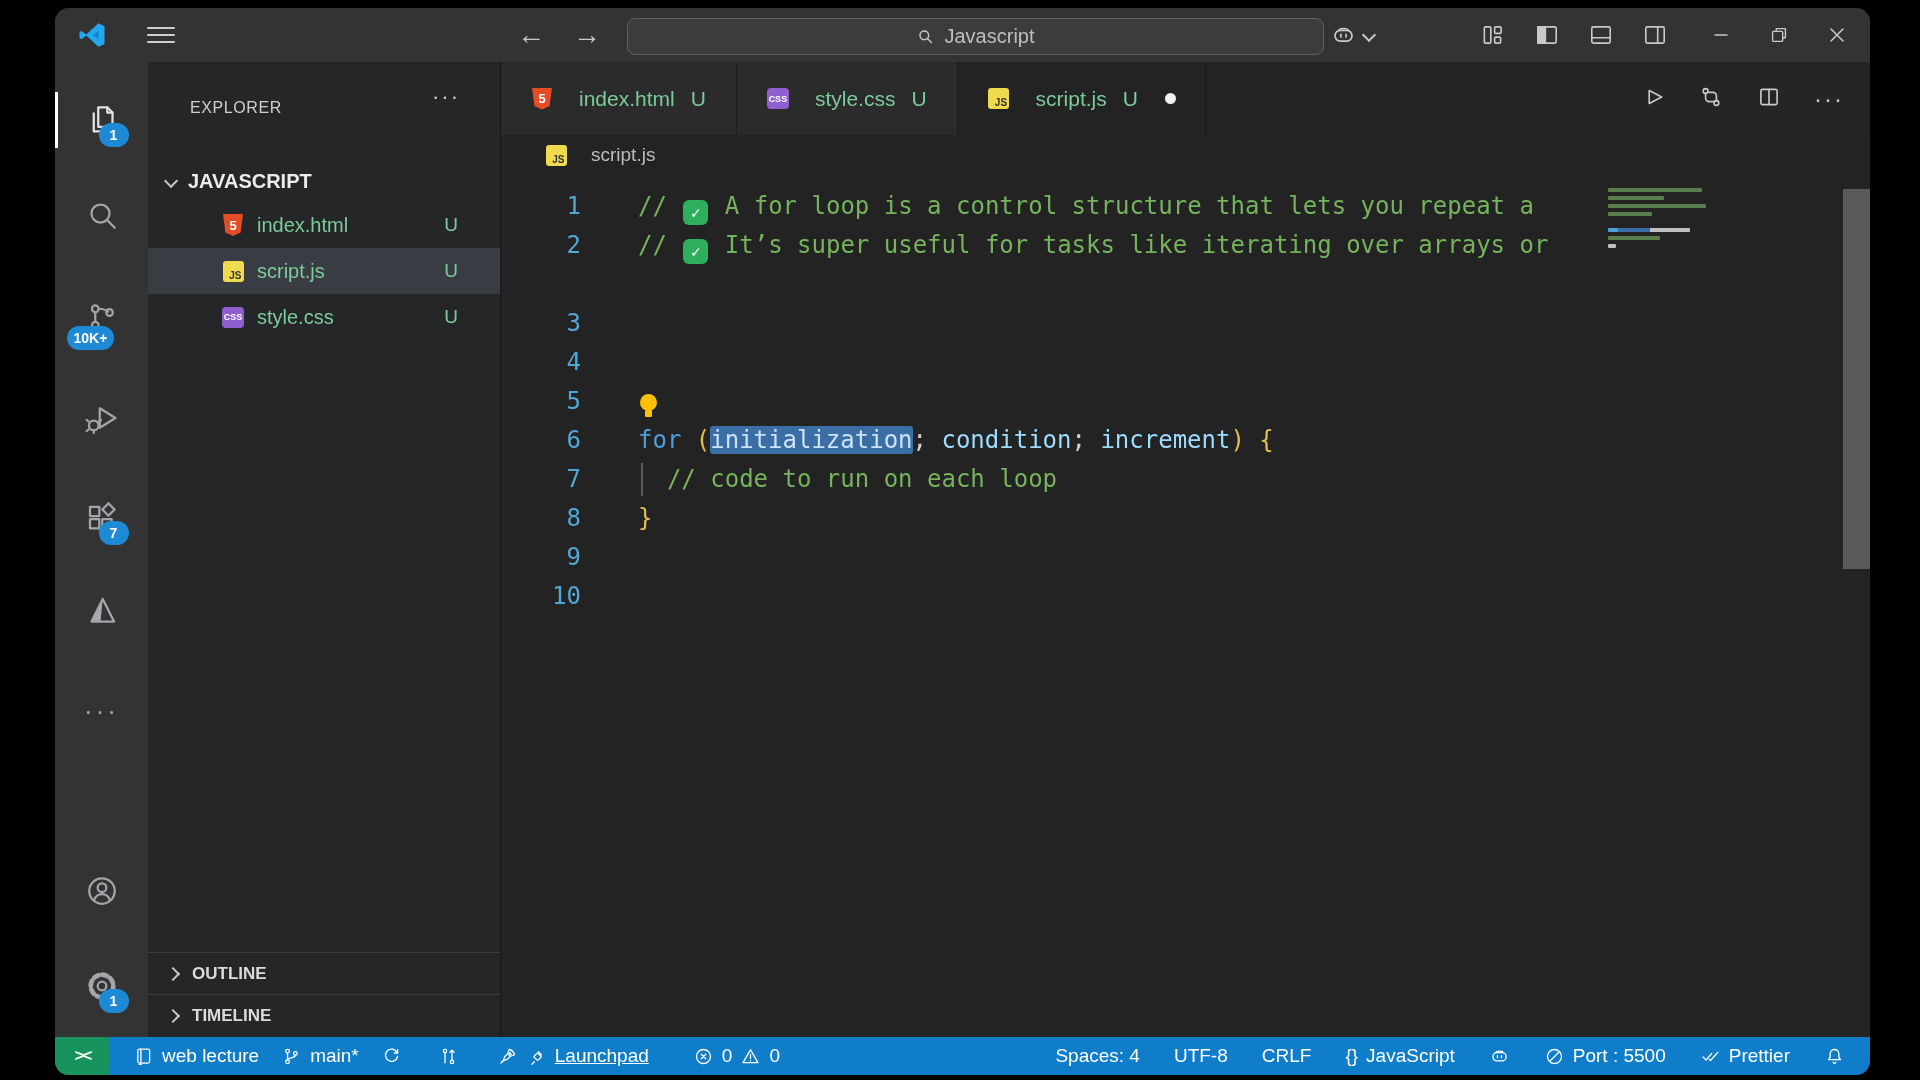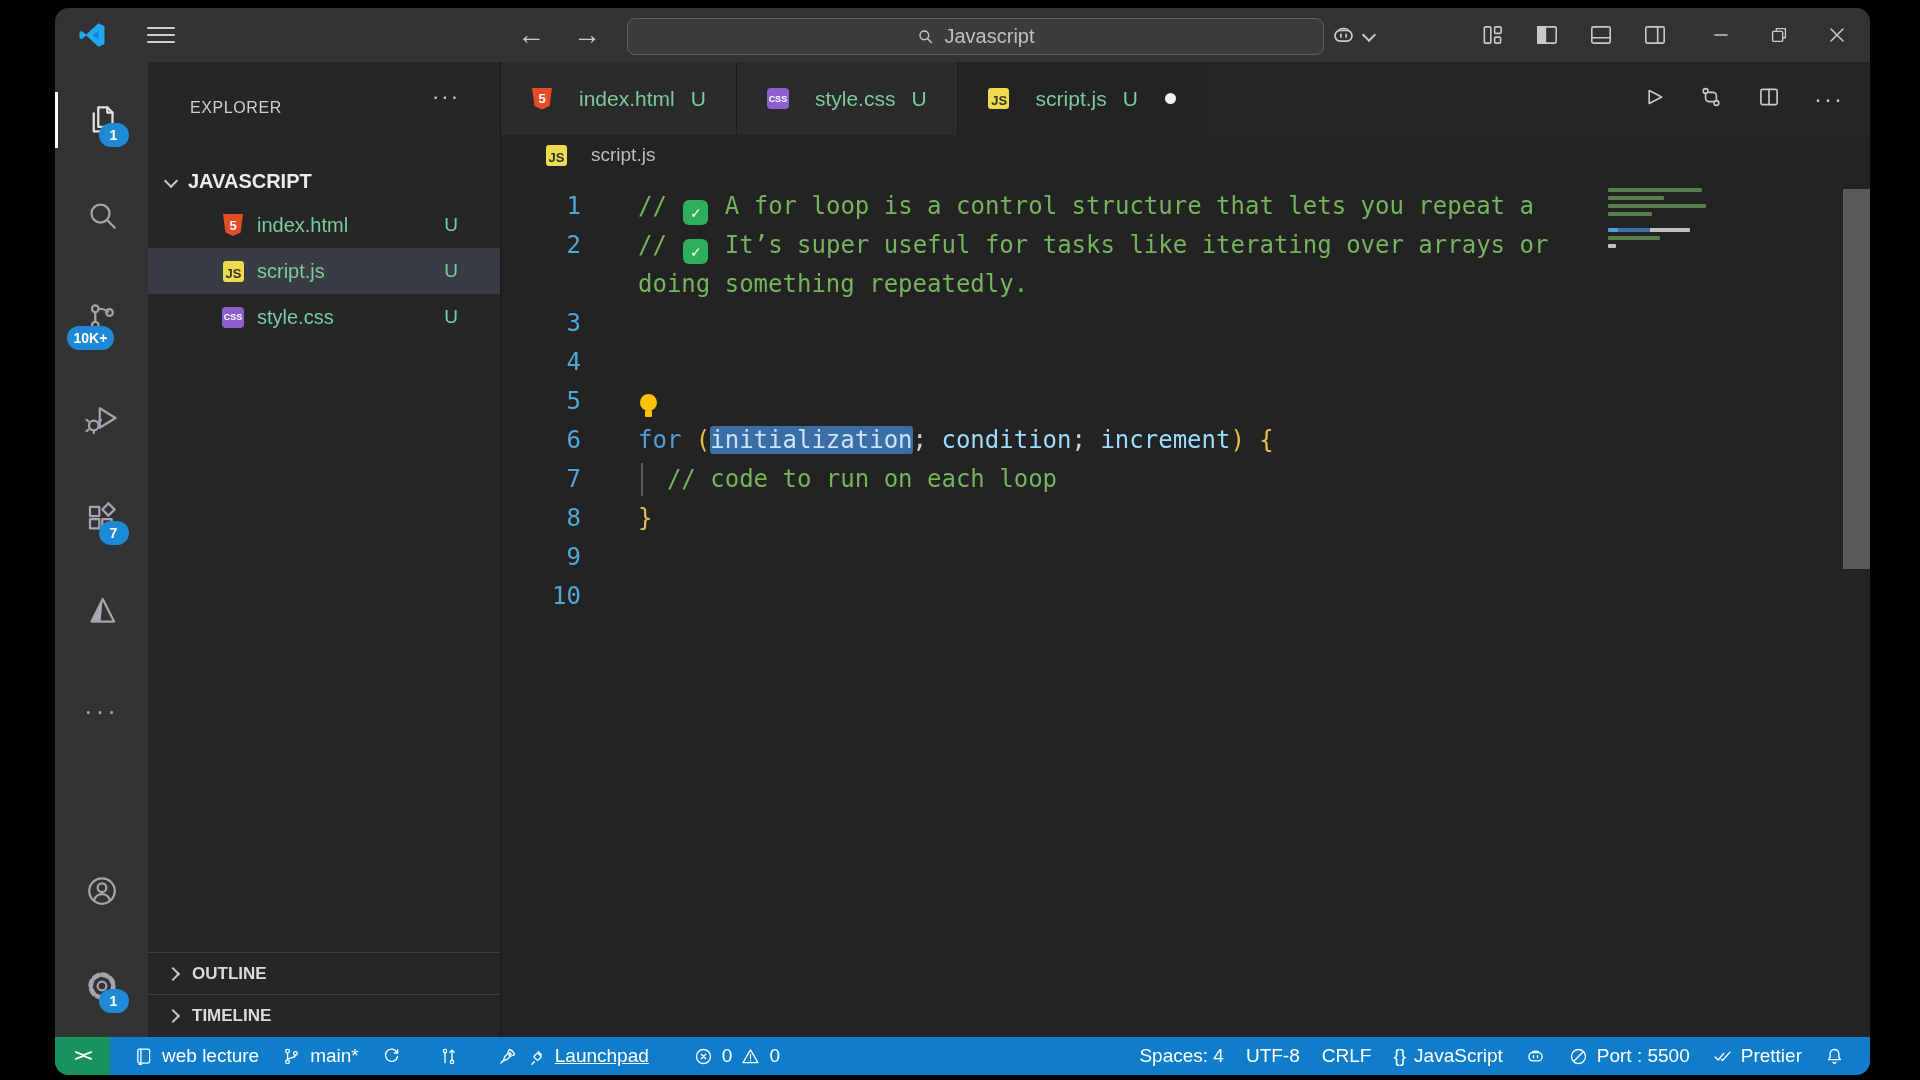--- a/index.html
+++ b/index.html
@@ -42,21 +42,21 @@
   .sb-title{font-size:16px;letter-spacing:.6px;color:#CFCFCF;}
   .sb-more{position:absolute;right:40px;top:22px;color:#CFCFCF;font-size:22px;letter-spacing:2px;}
   .row-folder{height:42px;margin-top:20px;display:flex;align-items:center;padding-left:18px;gap:12px;
               color:#ECECEC;font-weight:bold;font-size:20px;}
   .row-file{height:46px;display:flex;align-items:center;padding-left:74px;font-size:20px;color:#7CCB9B;position:relative;}
   .row-file.selected{background:#393C42;}
   .fic{width:22px;height:22px;margin-right:13px;display:flex;align-items:center;justify-content:center;flex:0 0 auto;}
   .git-u{position:absolute;right:42px;color:#7CCB9B;font-size:19px;}
   .ic-html{width:20px;height:22px;background:#E44D26;clip-path:polygon(0 0,100% 0,88% 84%,50% 100%,12% 84%);
            color:#fff;font-size:13px;font-weight:bold;display:flex;align-items:center;justify-content:center;}
-  .ic-js{width:21px;height:21px;background:#F0DB4F;border-radius:3px;color:#323330;font-size:13px;font-weight:bold;
+  .ic-js{width:21px;height:21px;background:#F0DB4F;border-radius:3px;color:#323330;font-size:10px;font-weight:bold;
          display:flex;align-items:flex-end;justify-content:flex-end;padding:0 2px 1px 0;box-sizing:border-box;}
   .ic-css{width:39px;height:21px;background:#8F5FD0;border-radius:4px;color:#fff;font-size:9px;font-weight:bold;
           display:flex;align-items:center;justify-content:center;}
   .sb-section{position:absolute;left:0;right:0;height:42px;border-top:1px solid #3C3C3C;display:flex;align-items:center;
               padding-left:20px;gap:14px;font-weight:bold;font-size:17px;color:#DBDBDB;}
   .sb-outline{bottom:42px;}
   .sb-timeline{bottom:0;}
   
   .editor{flex:1 1 auto;display:flex;flex-direction:column;background:#232323;position:relative;min-width:0;}
   .tabstrip{height:73px;background:#252526;display:flex;flex:0 0 auto;position:relative;}
@@ -89,21 +89,21 @@
   .minimap{position:absolute;top:126px;right:150px;width:112px;display:flex;flex-direction:column;gap:4px;}
   .mm{height:4px;border-radius:1px;}
   .scrollbar{position:absolute;top:113px;right:0;bottom:0;width:27px;}
   .sb-thumb{position:absolute;top:14px;right:0;width:27px;height:380px;background:#5A5A5A;}
   
   .statusbar{height:38px;background:#0F7DC9;flex:0 0 auto;display:flex;align-items:center;color:#fff;font-size:19px;}
   .sb-remote{width:55px;height:100%;background:#18935D;display:flex;align-items:center;justify-content:center;
              font-weight:bold;font-size:17px;letter-spacing:-2px;color:#fff;}
   .sbi{display:flex;align-items:center;gap:8px;padding:0 11px;height:100%;cursor:pointer;}
   .sbi svg{stroke:#fff;fill:none;stroke-width:1.5;stroke-linecap:round;stroke-linejoin:round;width:21px;height:21px;flex:0 0 auto;}
-  .sb-rightgroup{margin-left:auto;display:flex;align-items:center;height:100%;padding-right:14px;gap:0;}
+  .sb-rightgroup{margin-left:auto;display:flex;align-items:center;height:100%;padding-right:14px;gap:12px;}
 </style>
 </head>
 <body>
 
 <div class="window">
 
   <div class="titlebar">
     <svg class="vslogo" viewBox="0 0 24 24">
       <path fill="#22A7F2" d="M17.2 2.6L7.4 11.6 3.6 8.7 2 9.5v5l1.6.8 3.8-2.9 9.8 9 4.8-2.3V4.9z"></path>
       <path fill="#0F6CB6" opacity=".6" d="M17.2 8.5v7L12.7 12z"></path>
@@ -339,21 +339,20 @@
         <div class="crow">
           <span class="ln">1</span>
           <span class="ct"><span class="tok-comment">// </span><span class="check-box"><span>✓</span></span><span class="tok-comment"> A for loop is a control structure that lets you repeat a</span></span>
         </div>
         <div class="crow">
           <span class="ln">2</span>
           <span class="ct"><span class="tok-comment">// </span><span class="check-box"><span>✓</span></span><span class="tok-comment"> It’s super useful for tasks like iterating over arrays or</span></span>
         </div>
         <div class="crow">
           <span class="ln"></span>
-          <span class="ct"><span class="tok-comment">doing something repeatedly.</span></span>
         </div>
         <div class="crow">
             <span class="ln">3</span>
             <span class="ct"></span>
           </div>
         <div class="crow">
             <span class="ln">4</span>
             <span class="ct"></span>
           </div>
         <div class="crow">

